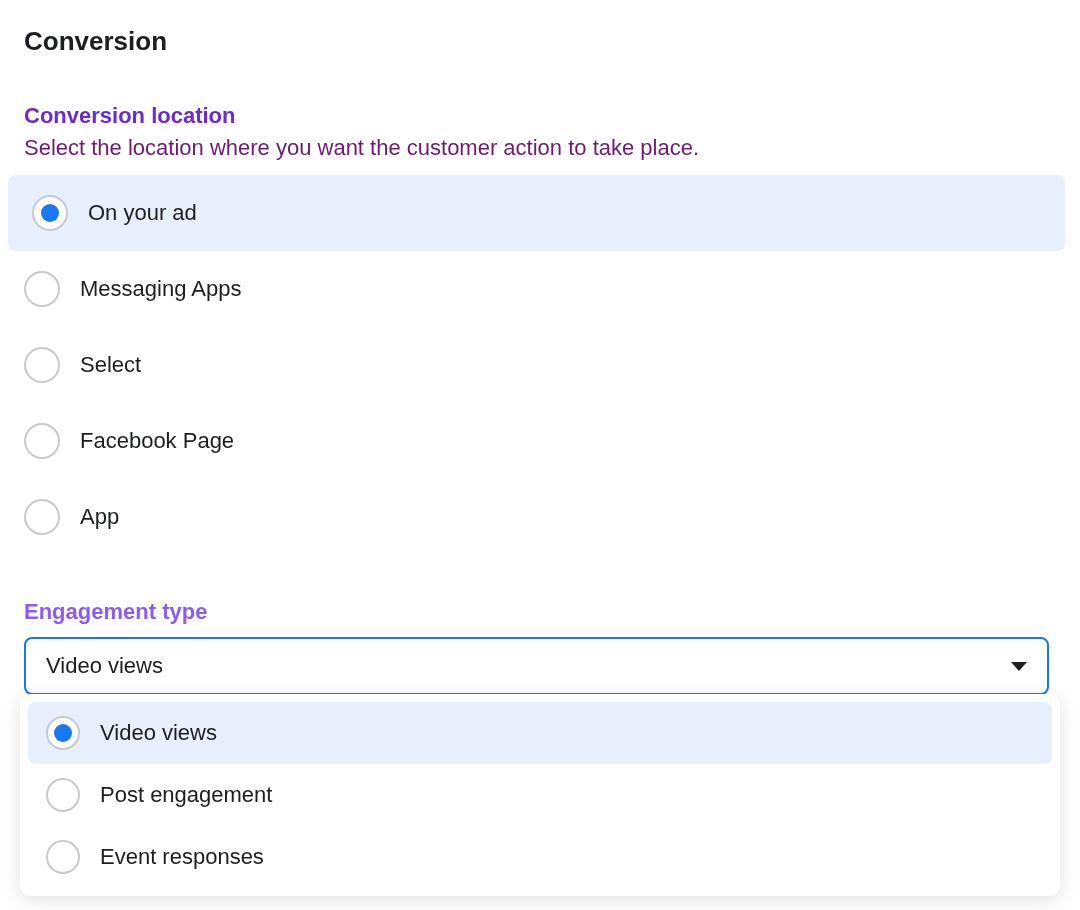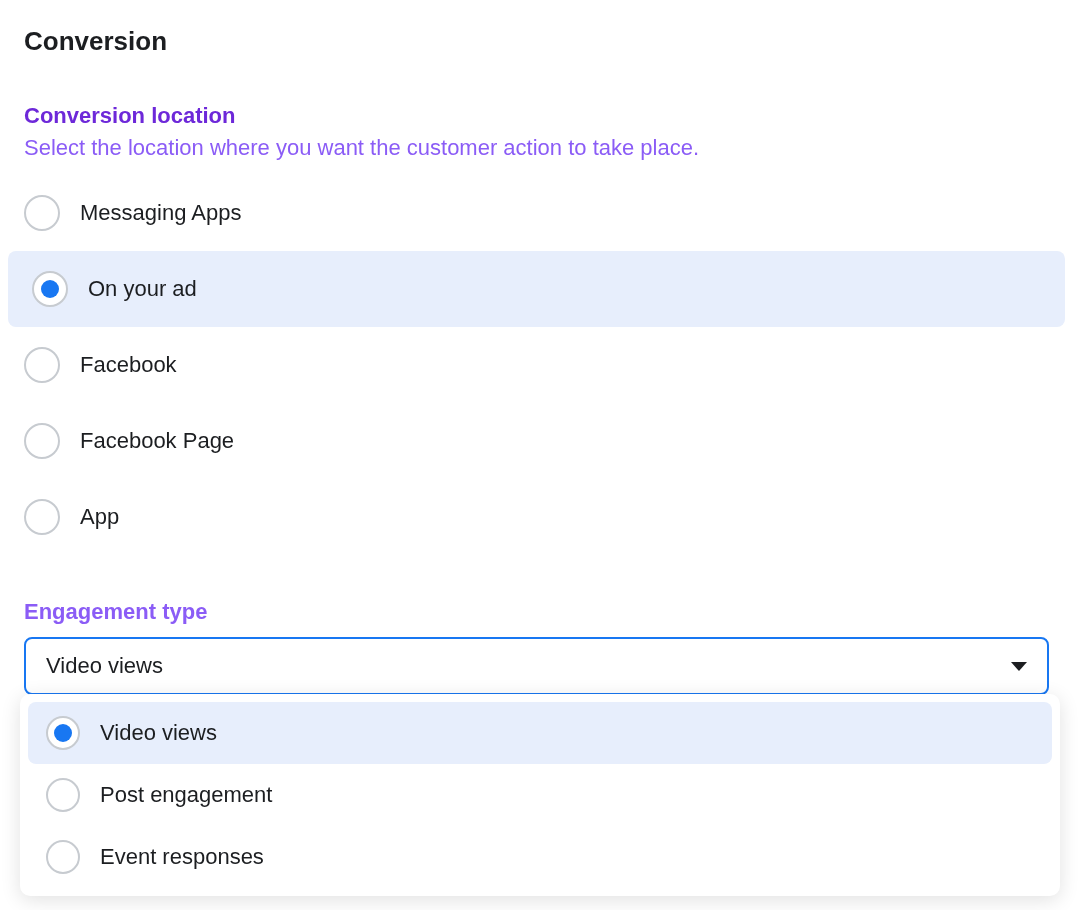--- a/index.html
+++ b/index.html
@@ -26,21 +26,21 @@
     }
     .subsection-title {
       font-size: 22px;
       font-weight: 700;
       color: #6d28d9;
       padding: 30px 24px 4px 24px;
     }
     .subsection-desc {
       font-size: 22px;
       font-weight: 400;
-      color: #8b5cf6;
+      color: #701a75;
       padding: 2px 24px 14px 24px;
     }
     .radio-group {
       display: flex;
       flex-direction: column;
       gap: 0;
     }
     .radio-option {
       display: flex;
       align-items: center;
@@ -150,35 +150,35 @@
 
 <div class="container">
 
   <div class="section-title">Conversion</div>
 
   <div class="subsection-title">Conversion location</div>
   <div class="subsection-desc">Select the location where you want the customer action to take place.</div>
 
   <div class="radio-group">
 
-    <div class="radio-option">
-      <div class="radio-circle"></div>
-      <span class="radio-label">Messaging Apps</span>
-    </div>
-
     <div class="radio-option selected">
       <div class="radio-circle checked">
         <div class="radio-inner"></div>
       </div>
       <span class="radio-label">On your ad</span>
     </div>
 
     <div class="radio-option">
       <div class="radio-circle"></div>
-      <span class="radio-label">Facebook</span>
+      <span class="radio-label">Messaging Apps</span>
+    </div>
+
+    <div class="radio-option">
+      <div class="radio-circle"></div>
+      <span class="radio-label">Select</span>
     </div>
 
     <div class="radio-option">
       <div class="radio-circle"></div>
       <span class="radio-label">Facebook Page</span>
     </div>
 
     <div class="radio-option">
       <div class="radio-circle"></div>
       <span class="radio-label">App</span>

